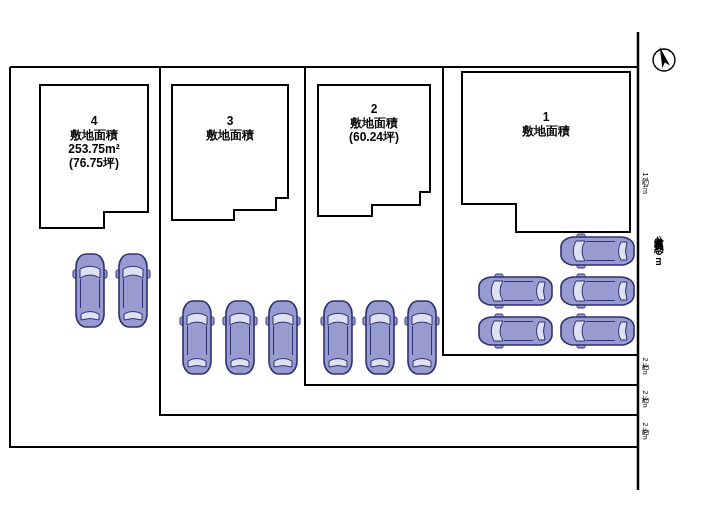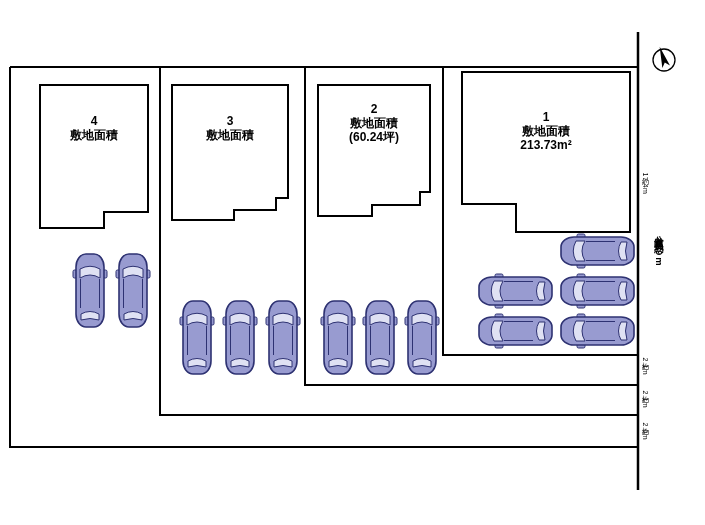--- a/index.html
+++ b/index.html
@@ -95,37 +95,38 @@
       <circle r="11" fill="#fff" stroke="#000" stroke-width="1.3"></circle>
       <g transform="rotate(-18)">
         <path d="M0 -14 L4 7 L0 2.5 L-4 7 Z" fill="#000"></path>
       </g>
     </g>
   </svg>
 
   <div class="lot-label" style="left:40px;top:114px;width:108px">
     <div>4</div>
     <div>敷地面積</div>
+    <div>253.75m²</div>
+    <div>(76.75坪)</div>
   </div>
 
   <div class="lot-label" style="left:172px;top:114px;width:116px">
     <div>3</div>
     <div>敷地面積</div>
   </div>
 
   <div class="lot-label" style="left:318px;top:102px;width:112px">
     <div>2</div>
     <div>敷地面積</div>
     <div>(60.24坪)</div>
   </div>
 
   <div class="lot-label" style="left:462px;top:110px;width:168px">
     <div>1</div>
     <div>敷地面積</div>
-    <div>213.73m²</div>
   </div>
 
   <div class="dim-label" style="left:641px;top:172px">約17.4m</div>
   <div class="dim-label" style="left:641px;top:357px">約2.1m</div>
   <div class="dim-label" style="left:641px;top:390px">約2.1m</div>
   <div class="dim-label" style="left:641px;top:422px">約2.0m</div>
 
   <div class="road-label" style="left:652px;top:228px;height:120px">公道幅員約4.9m</div>
 
 </div>

